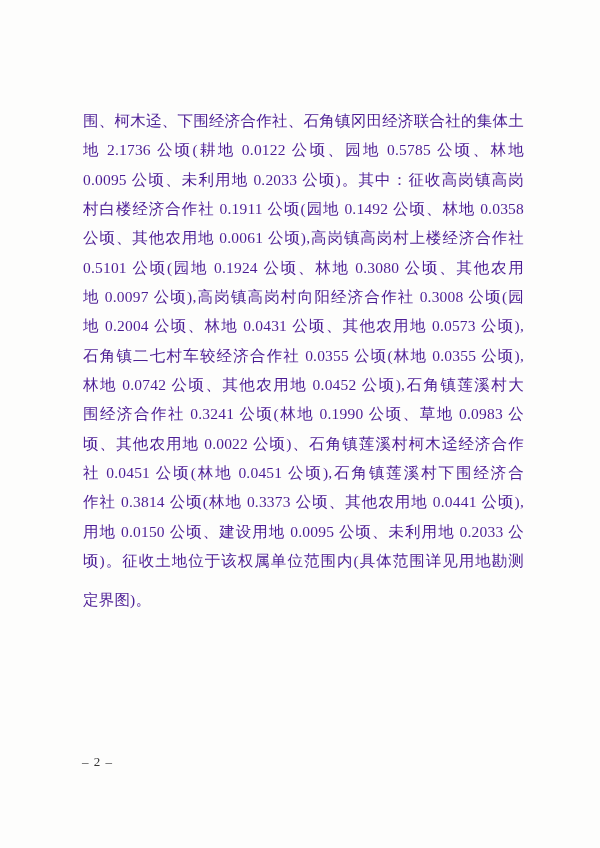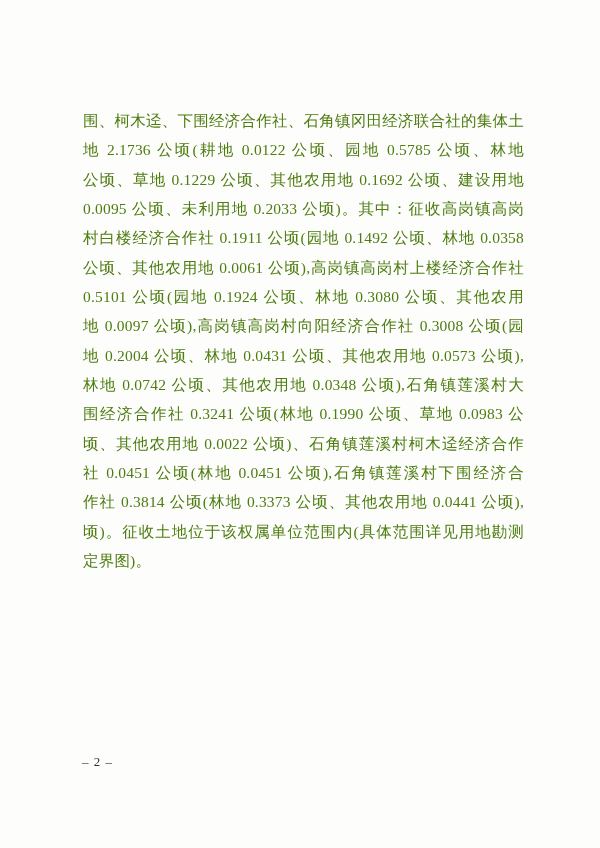--- a/index.html
+++ b/index.html
@@ -15,61 +15,63 @@
     overflow: hidden;
     font-family: "Liberation Serif", "DejaVu Serif", serif;
   }
   .text-block {
     position: absolute;
     left: 83px;
     top: 106px;
     width: 441px;
     font-size: 15.5px;
     line-height: 29.35px;
-    color: #4d7c0f;
+    color: #4c1d95;
     letter-spacing: 0.2px;
   }
   .line {
     text-align: justify;
     text-align-last: justify;
     text-justify: inter-character;
     white-space: normal;
     height: 29.35px;
     overflow: hidden;
   }
   .line.last {
     text-align: right;
     text-align-last: left;
+    margin-top: 9px;
   }
   .page-footer {
     position: absolute;
     left: 82px;
     top: 752px;
     font-size: 13px;
     line-height: 20px;
     color: #333333;
     letter-spacing: 1px;
   }
 </style>
 </head>
 <body>
 
 <div class="page">
   <div class="text-block">
     <div class="line">围、柯木迳、下围经济合作社、石角镇冈田经济联合社的集体土</div>
     <div class="line">地 2.1736 公顷(耕地 0.0122 公顷、园地 0.5785 公顷、林地 1.0780</div>
-    <div class="line">公顷、草地 0.1229 公顷、其他农用地 0.1692 公顷、建设用地</div>
     <div class="line">0.0095 公顷、未利用地 0.2033 公顷)。其中：征收高岗镇高岗</div>
     <div class="line">村白楼经济合作社 0.1911 公顷(园地 0.1492 公顷、林地 0.0358</div>
     <div class="line">公顷、其他农用地 0.0061 公顷),高岗镇高岗村上楼经济合作社</div>
     <div class="line">0.5101 公顷(园地 0.1924 公顷、林地 0.3080 公顷、其他农用</div>
     <div class="line">地 0.0097 公顷),高岗镇高岗村向阳经济合作社 0.3008 公顷(园</div>
     <div class="line">地 0.2004 公顷、林地 0.0431 公顷、其他农用地 0.0573 公顷),</div>
-    <div class="line">林地 0.0742 公顷、其他农用地 0.0348 公顷),石角镇莲溪村大</div>
+    <div class="line">石角镇二七村车较经济合作社 0.0355 公顷(林地 0.0355 公顷),</div>
+    <div class="line">林地 0.0742 公顷、其他农用地 0.0452 公顷),石角镇莲溪村大</div>
     <div class="line">围经济合作社 0.3241 公顷(林地 0.1990 公顷、草地 0.0983 公</div>
     <div class="line">顷、其他农用地 0.0022 公顷)、石角镇莲溪村柯木迳经济合作</div>
     <div class="line">社 0.0451 公顷(林地 0.0451 公顷),石角镇莲溪村下围经济合</div>
     <div class="line">作社 0.3814 公顷(林地 0.3373 公顷、其他农用地 0.0441 公顷),</div>
+    <div class="line">用地 0.0150 公顷、建设用地 0.0095 公顷、未利用地 0.2033 公</div>
     <div class="line">顷)。征收土地位于该权属单位范围内(具体范围详见用地勘测</div>
     <div class="line last">定界图)。</div>
   </div>
   <div class="page-footer">– 2 –</div>
 </div>
 
 </body></html>

